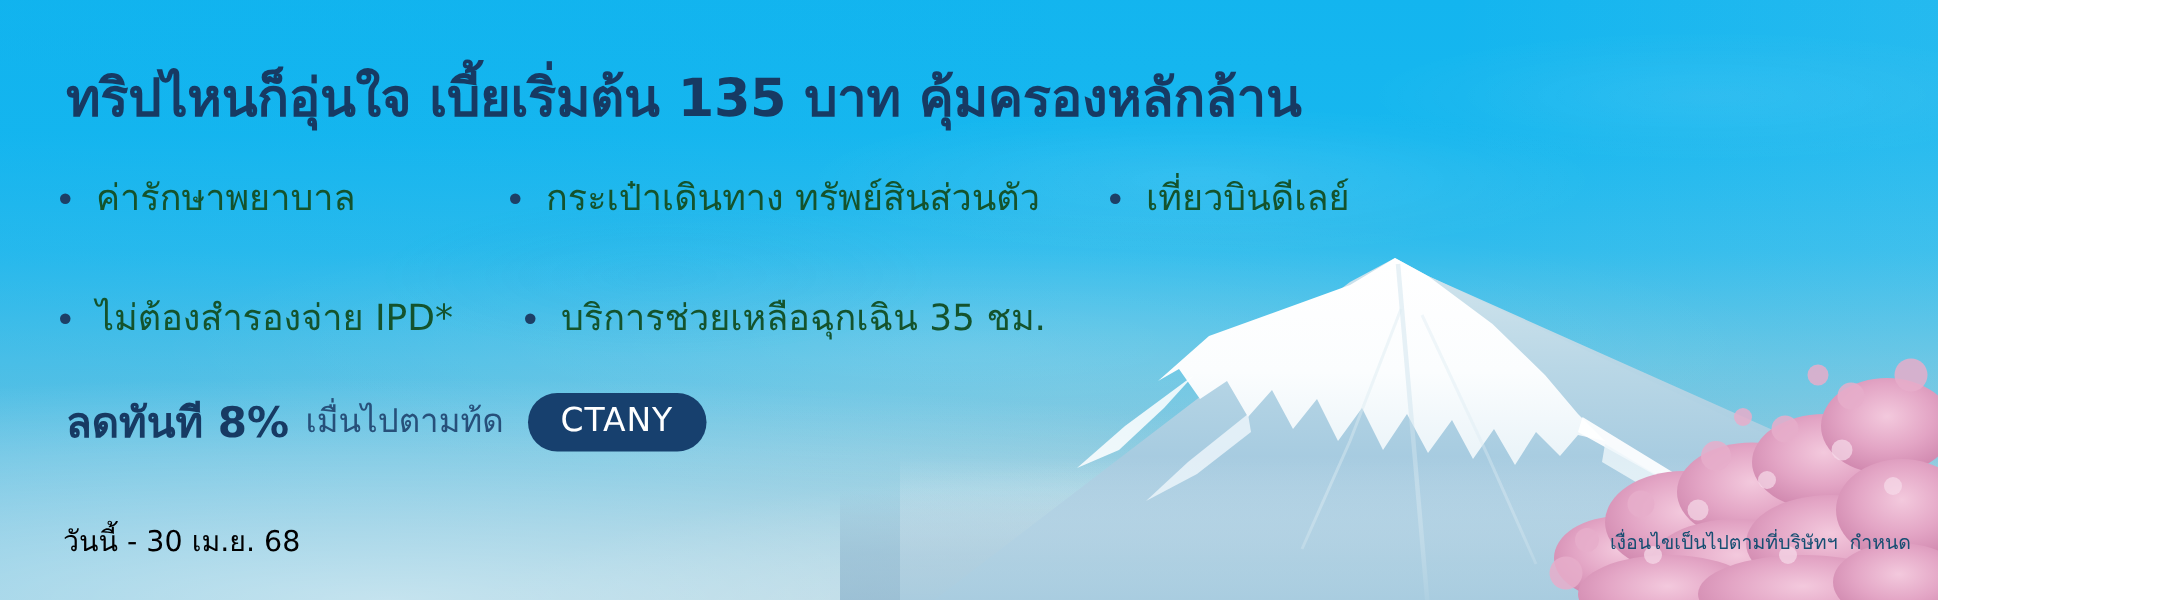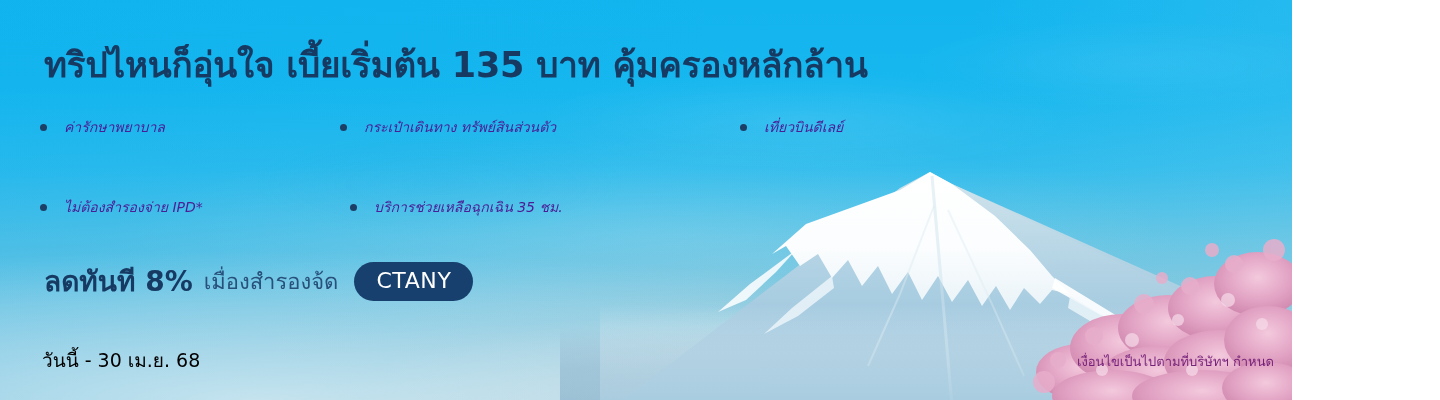--- a/index.html
+++ b/index.html
@@ -106,24 +106,23 @@
     font-size: 35px;
     font-weight: 700;
     color: #173a63;
     letter-spacing: -0.2px;
     white-space: nowrap;
   }
 
   .bullets {
     position: absolute;
     left: 40px;
-    color: #4c1d95;
-    font-size: 14px;
-    font-weight: 400;
-    font-style: italic;
+    color: #14532d;
+    font-size: 24px;
+    font-weight: 400;
   }
   .bullets.row1 { top: 120px; }
   .bullets.row2 { top: 200px; }
 
   .brow { display: flex; align-items: center; }
   .bitem { display: flex; align-items: center; white-space: nowrap; }
   .dot {
     width: 7px; height: 7px;
     border-radius: 50%;
     background: #1d3f66;
@@ -176,23 +175,24 @@
     font-weight: 400;
     color: #000000;
     white-space: nowrap;
   }
 
   .disclaimer {
     position: absolute;
     right: 18px; bottom: 28px;
     font-size: 13px;
     font-weight: 400;
-    color: #701a75;
+    color: #0c4a6e;
     white-space: nowrap;
     opacity: .95;
+    font-family: Liberation Mono, monospace;
   }
 </style>
 </head>
 <body>
 
 <div class="banner">
 
   <div class="bg-layer sky"></div>
   <div class="bg-layer sky-h"></div>
   <div class="bg-layer haze"></div>
@@ -331,21 +331,21 @@
         </div>
         <div class="bitem b2">
           <span class="dot"></span>
           <span class="btxt">บริการช่วยเหลือฉุกเฉิน 35 ชม.</span>
         </div>
       </div>
     </div>
 
     <div class="promo">
       <span class="promo-strong">ลดทันที 8%</span>
-      <span class="promo-soft">เมื่องสำรองจ้ด</span>
+      <span class="promo-soft">เมื่นไปตามท้ด</span>
       <span class="code-pill">CTANY</span>
     </div>
 
     <div class="validity">วันนี้ - 30 เม.ย. 68</div>
 
     <div class="disclaimer">เงื่อนไขเป็นไปตามที่บริษัทฯ กำหนด</div>
 
   </div>
 </div>
 

